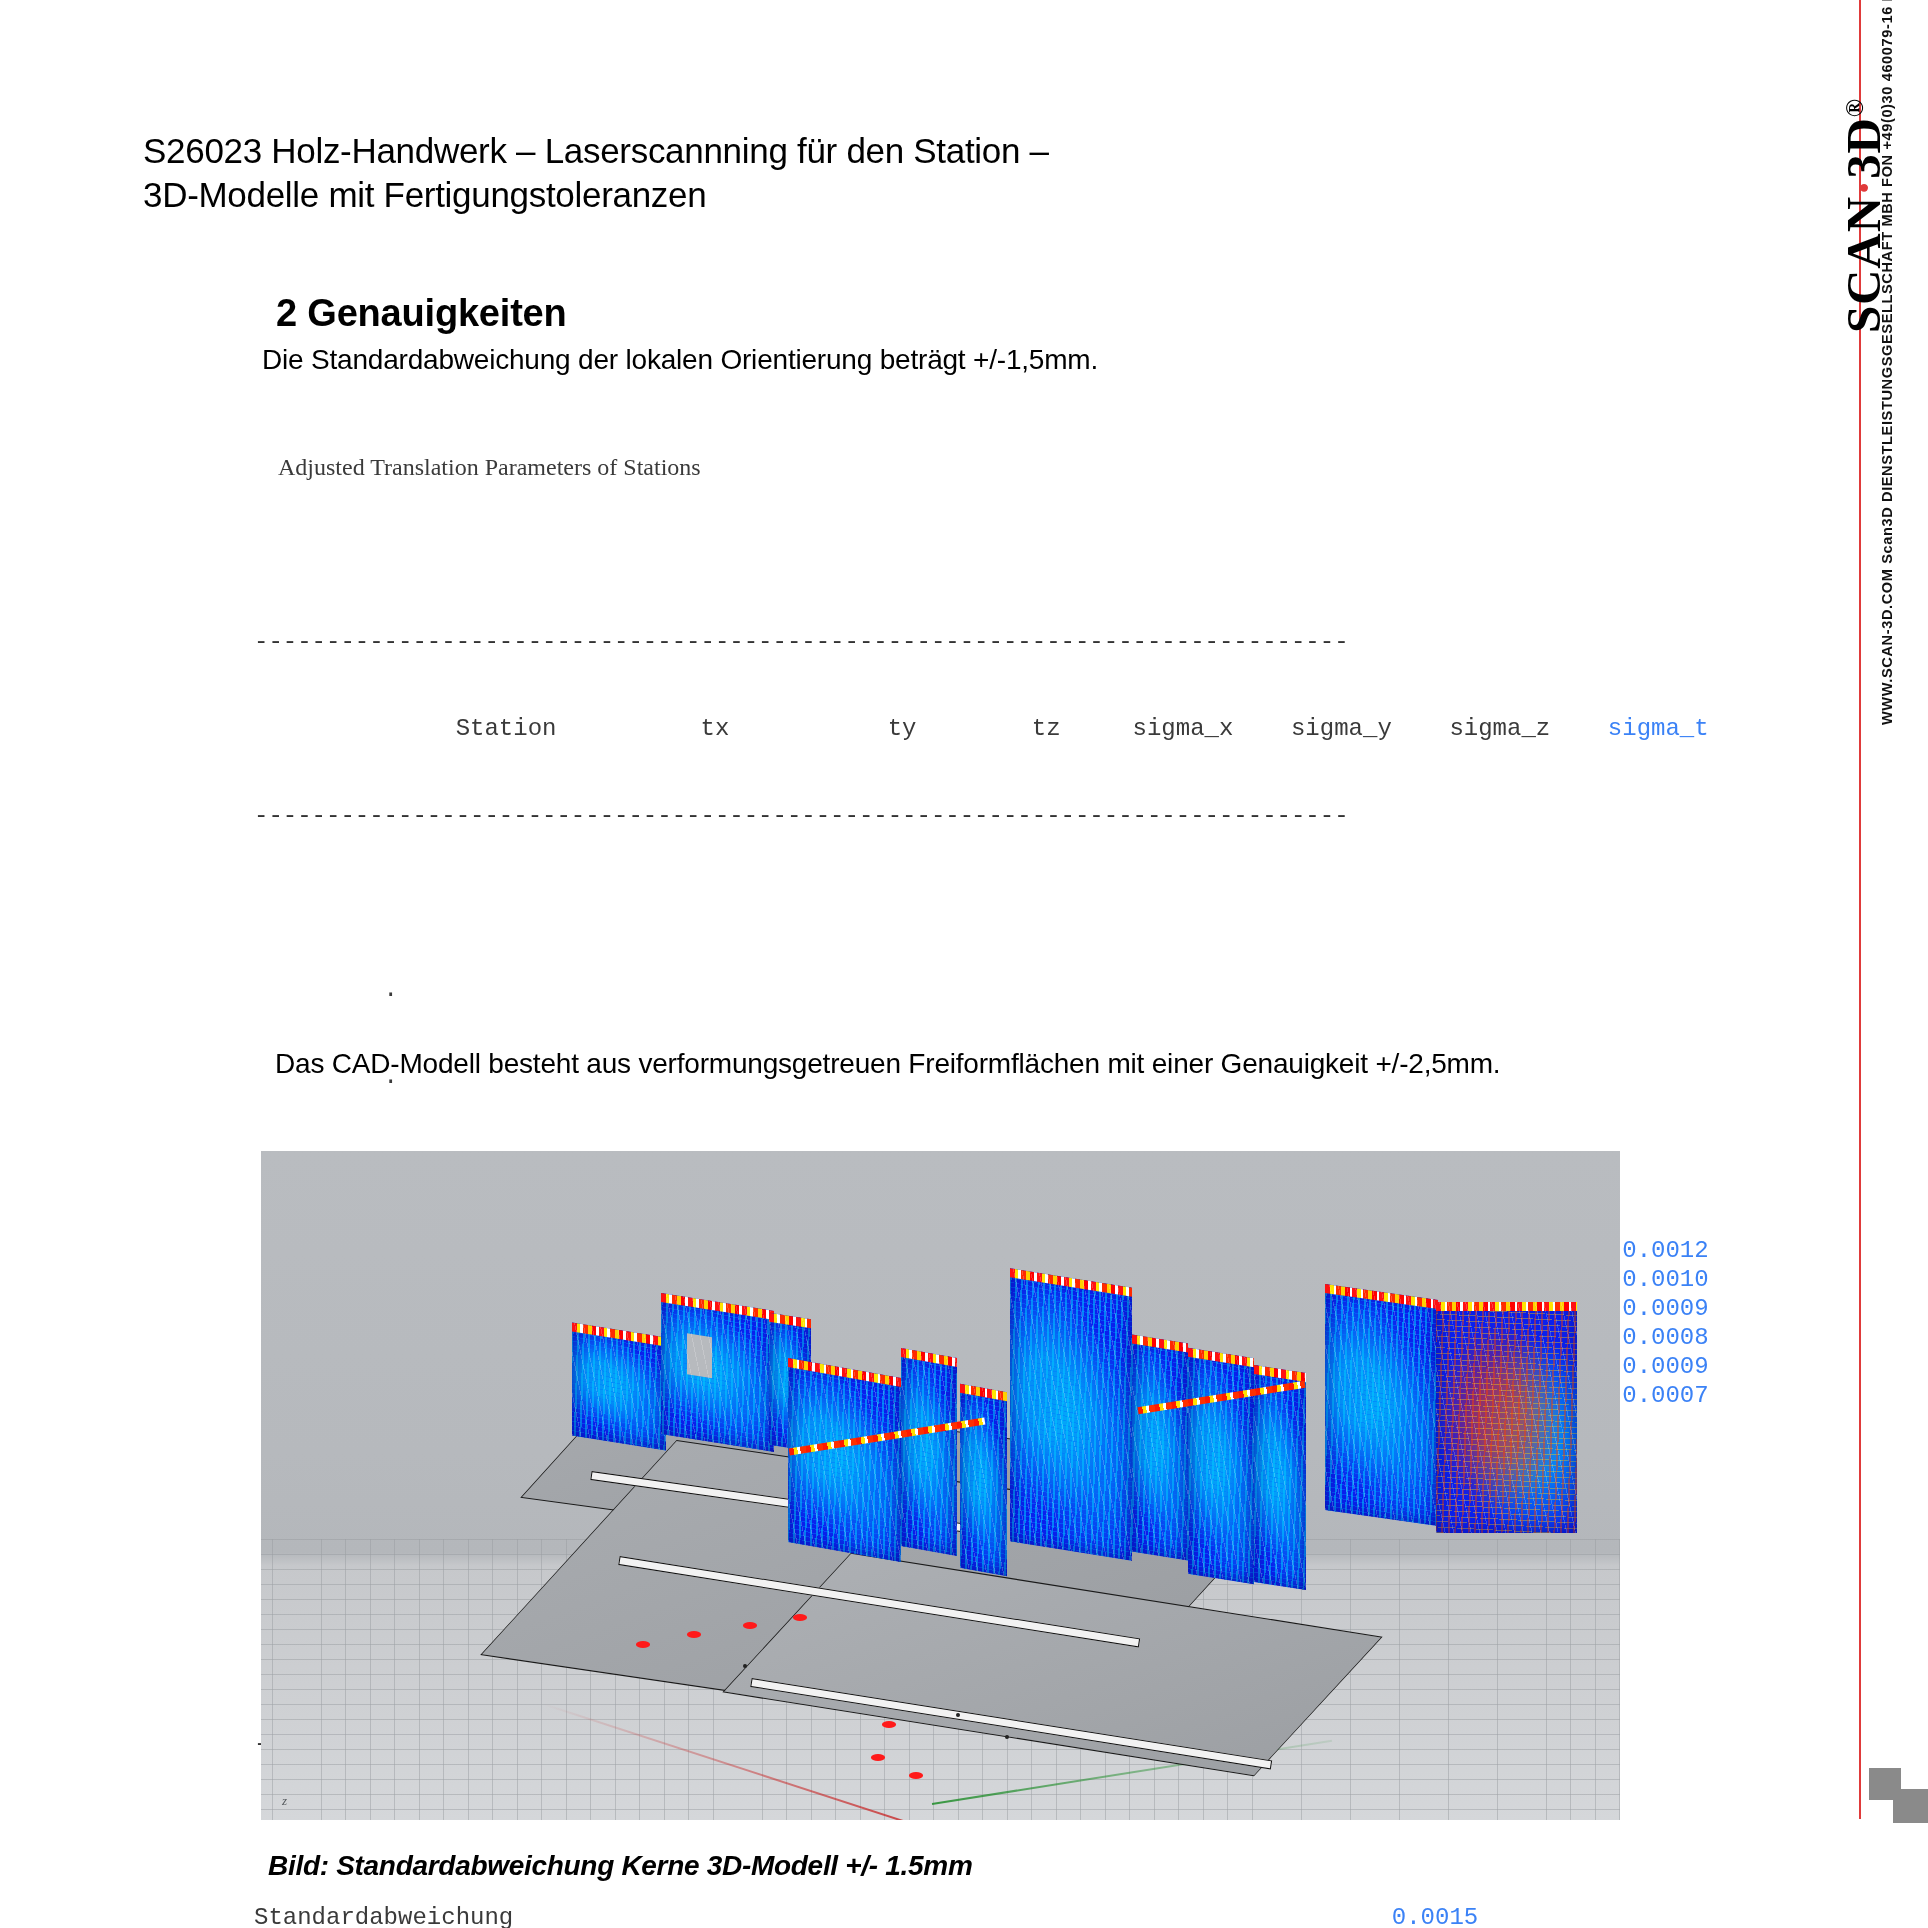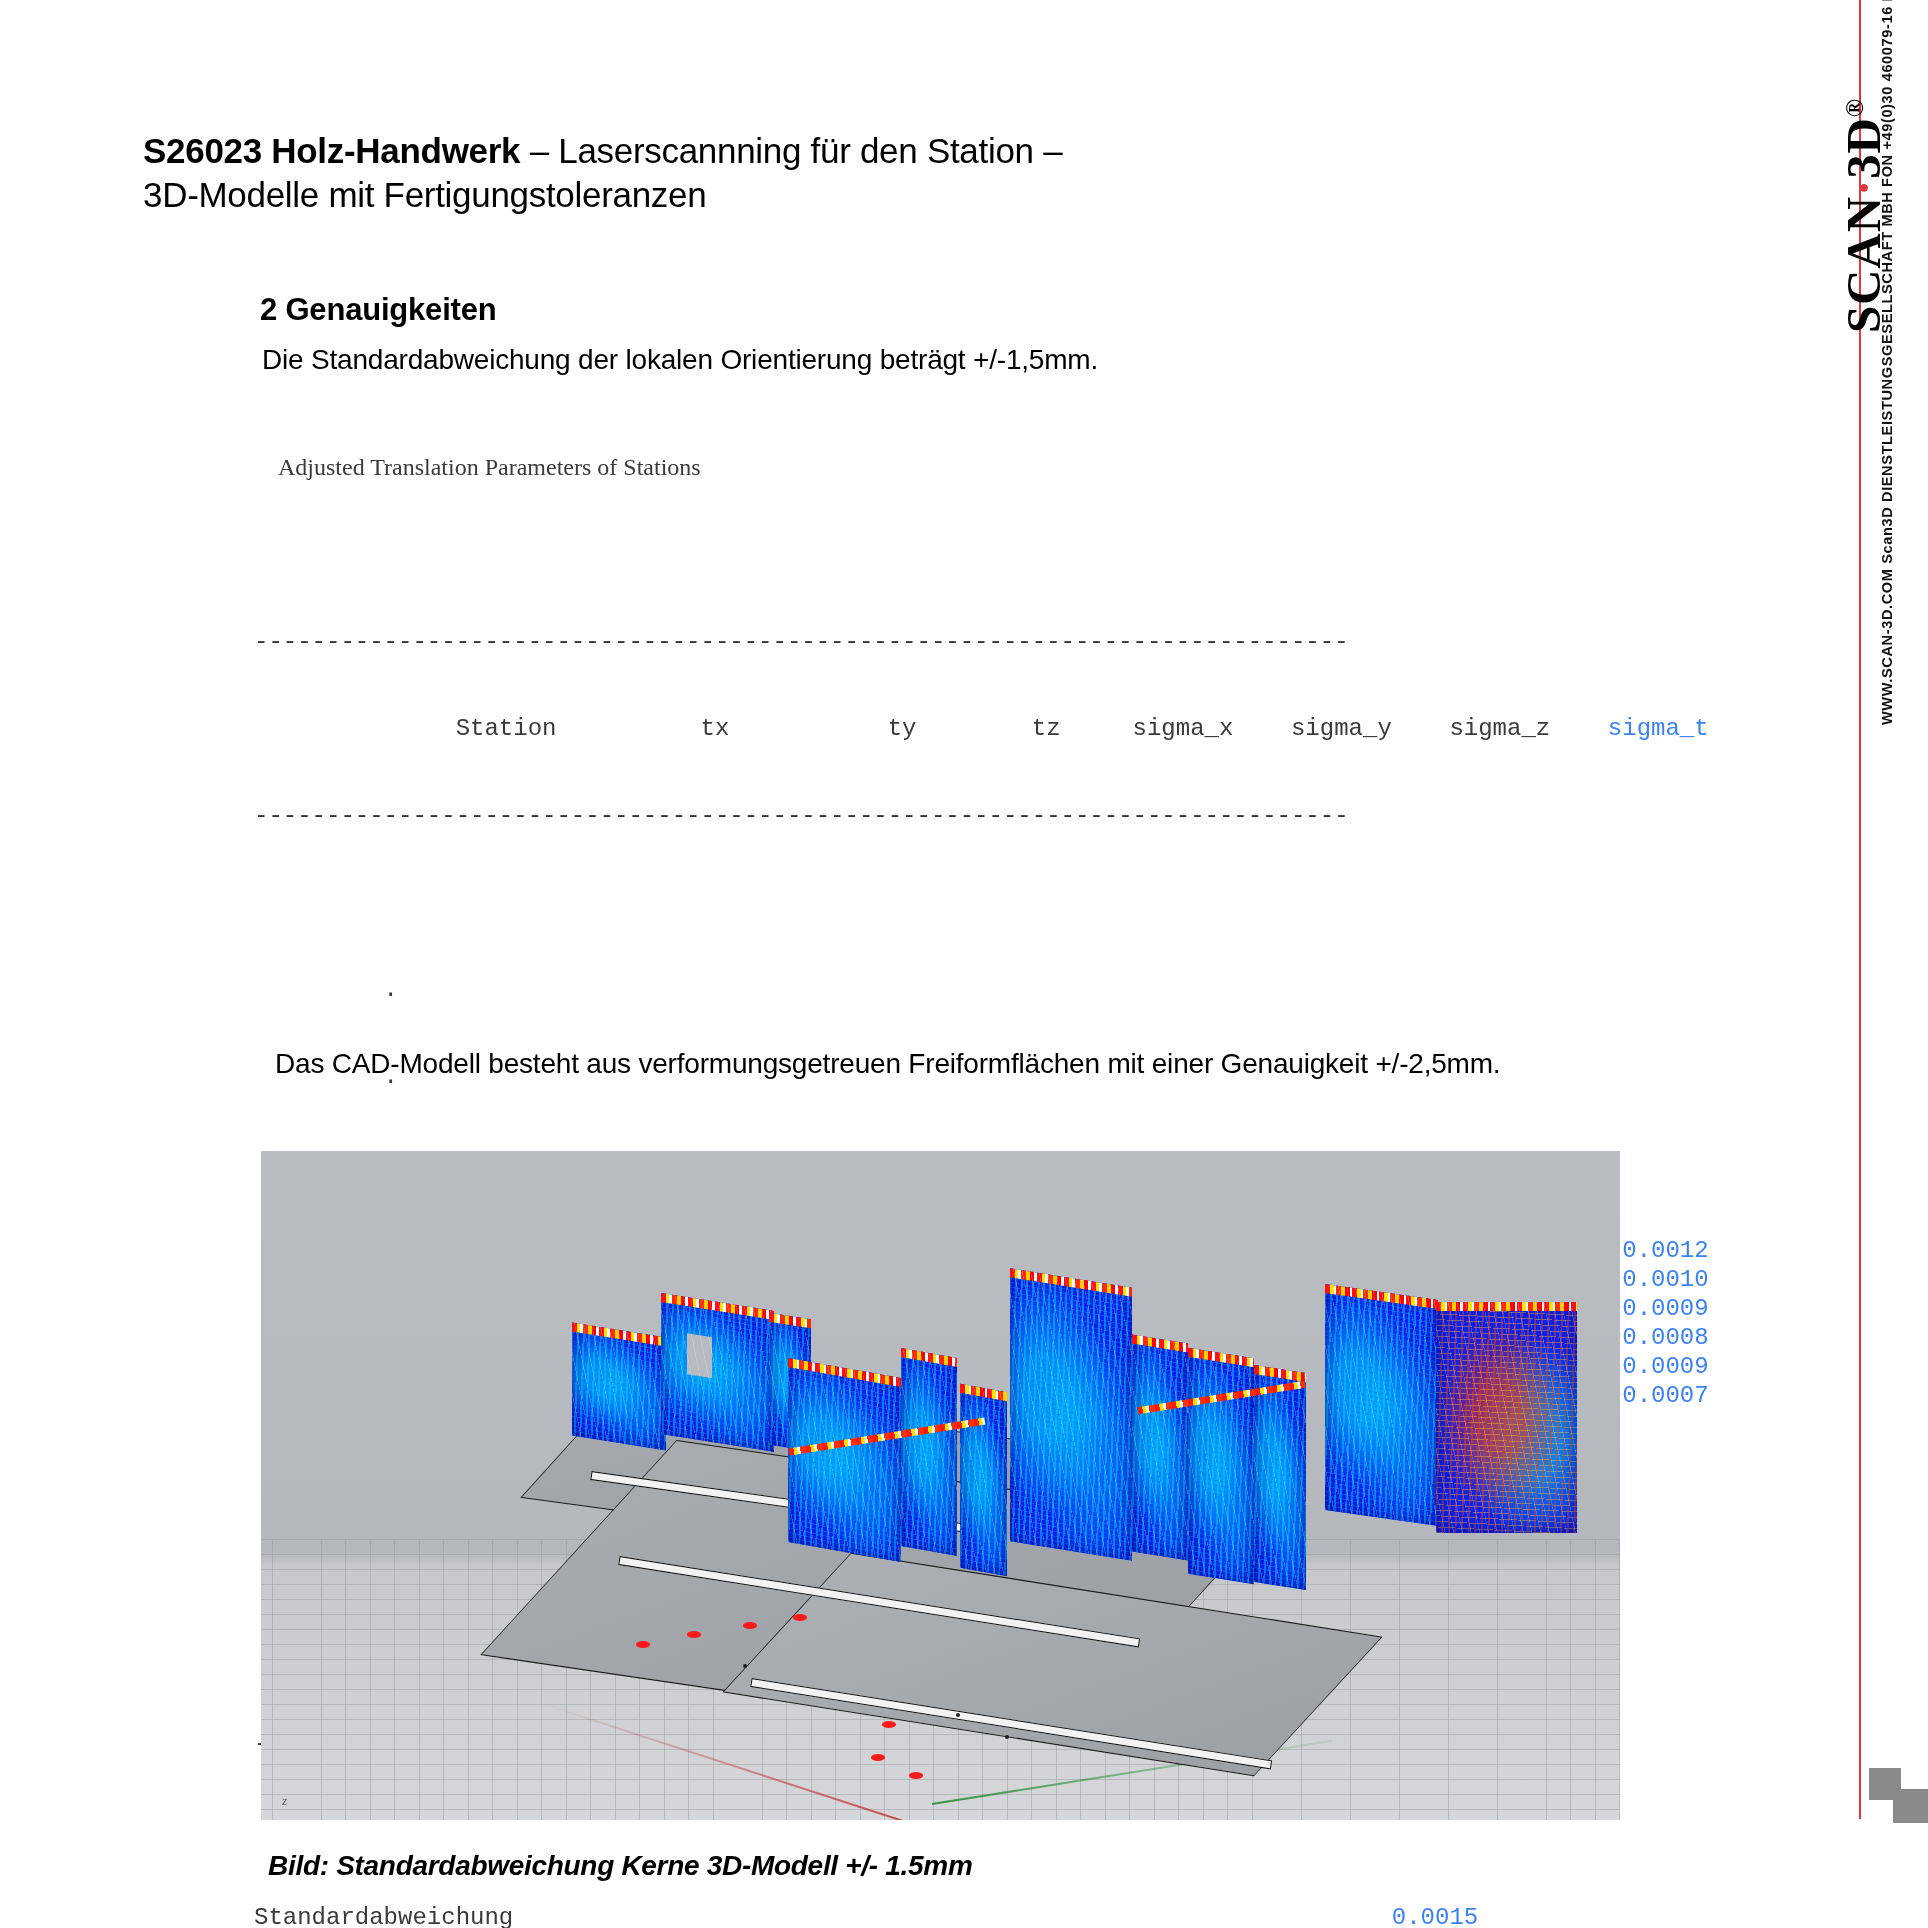--- a/index.html
+++ b/index.html
@@ -11,25 +11,25 @@
     overflow: hidden;
   }
 
   
   #page { position: absolute; inset: 0; background: #fff; }
 
   
   #title-block { position: absolute; left: 143px; top: 129px; width: 1412px; }
   .title-line { font-size: 35px; line-height: 44px; color: #000; white-space: nowrap;
                 font-stretch: condensed; letter-spacing: -0.3px; }
-  .title-strong { font-weight: bold; }
-
-  
-  #section-heading { position: absolute; left: 260px; top: 292px;
-      font-size: 31px; font-weight: bold; color: #000; letter-spacing: -0.2px; }
+  .title-strong { font-weight: normal; }
+
+  
+  #section-heading { position: absolute; left: 276px; top: 292px;
+      font-size: 38px; font-weight: bold; color: #000; letter-spacing: -0.2px; }
   #intro-text { position: absolute; left: 262px; top: 344px;
       font-size: 28px; color: #000; letter-spacing: -0.2px; white-space: nowrap; }
 
   
   #mono-block {
     position: absolute; left: 254px; top: 395px; width: 1318px;
     font-family: "Liberation Mono", "DejaVu Sans Mono", monospace;
     font-size: 24px; line-height: 29px; color: #3a3a3a;
     white-space: pre;
   }

